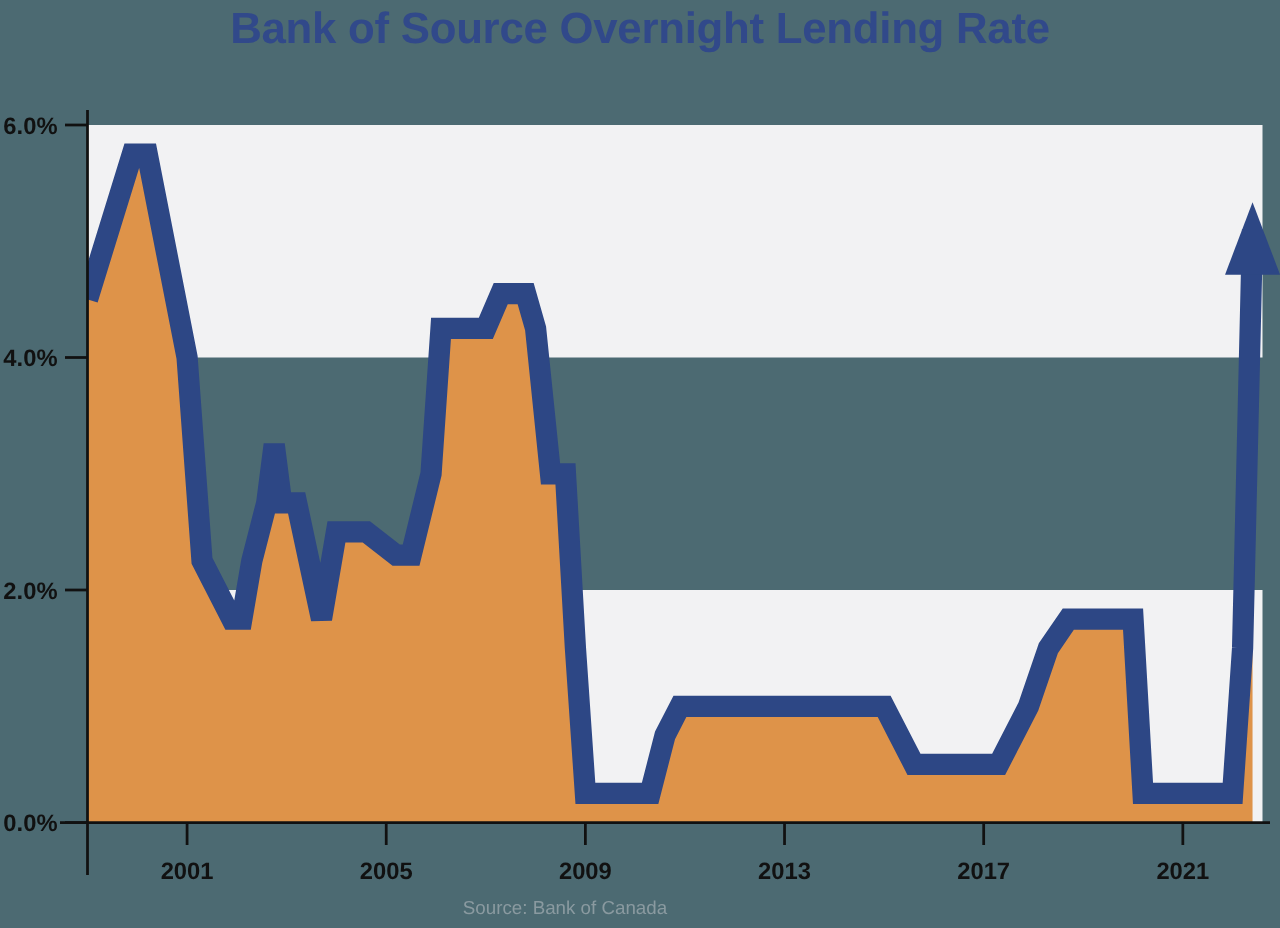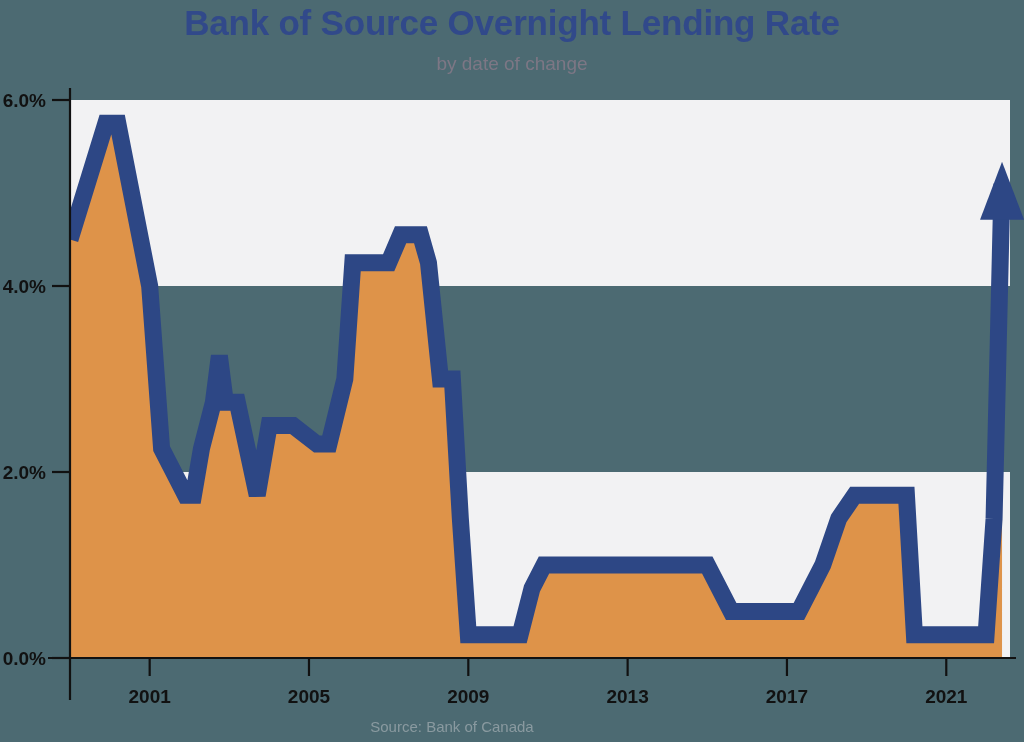--- a/index.html
+++ b/index.html
@@ -71,21 +71,20 @@
   .axis-line { stroke: #111111; stroke-width: 2.2; }
   .tick-mark { stroke: #111111; stroke-width: 2.2; }
 </style>
 </head>
 <body>
 
 <div id="chart-root">
 
   <div class="chart-title">Bank of Source Overnight Lending Rate</div>
 
-  <div class="chart-subtitle">by date of change</div>
 
   <svg id="plot" width="1024" height="742">
     <defs>
       <clipPath id="plotclip">
         <rect id="clip-rect" x="70" y="86" width="940" height="572"></rect>
       </clipPath>
     </defs>
 
     <g id="bands">
         <rect x="70" y="472" width="940" height="186" fill="#f2f2f3"></rect>

